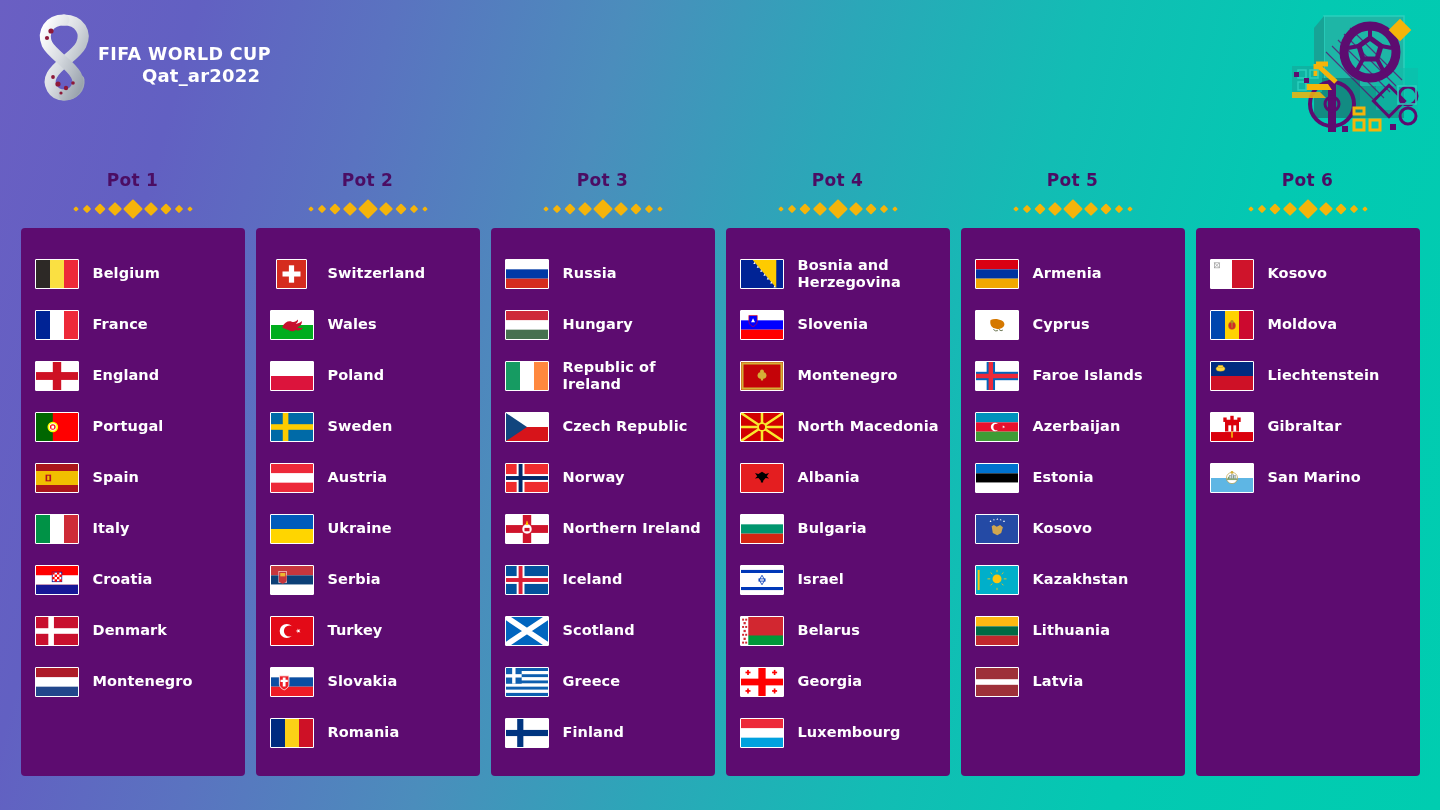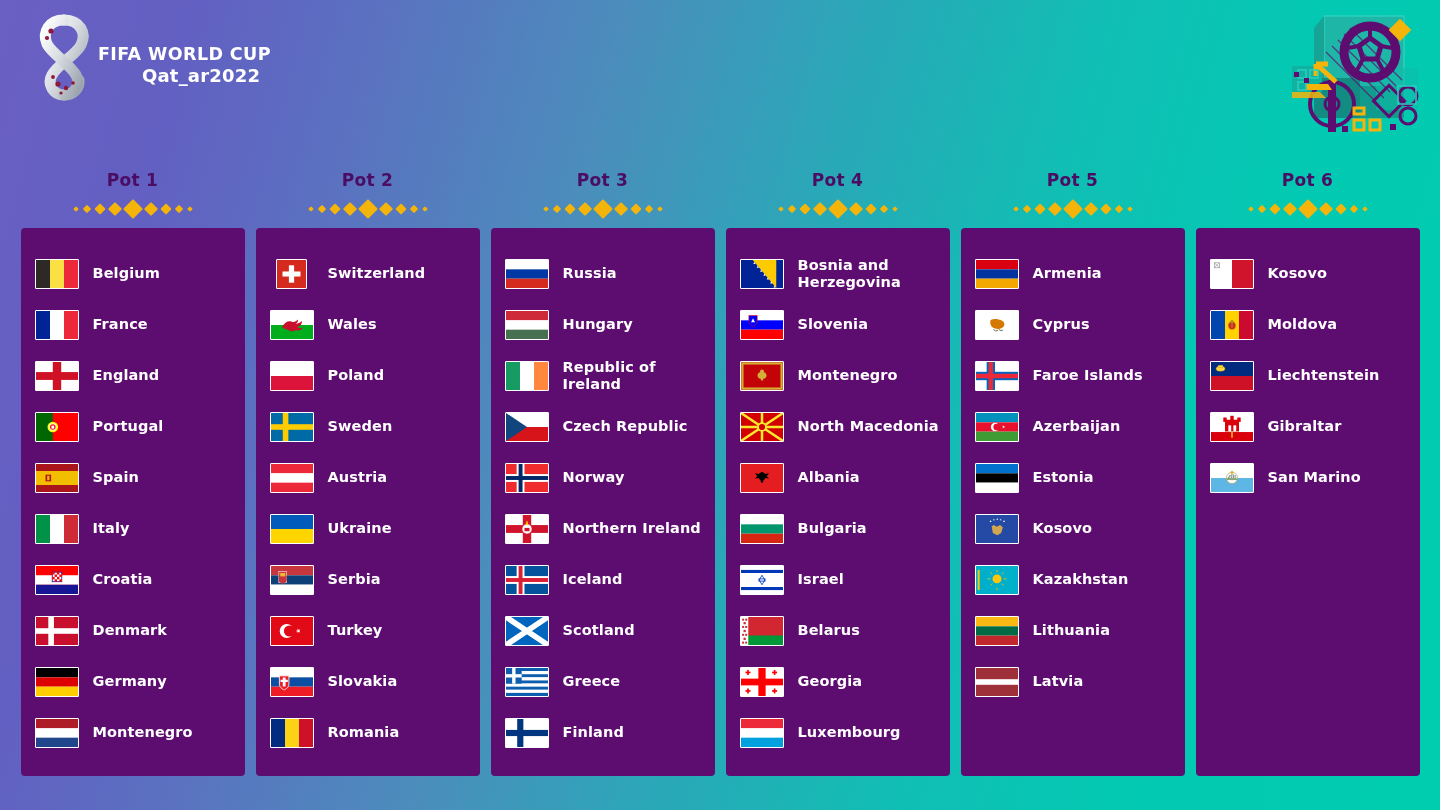--- a/index.html
+++ b/index.html
@@ -281,30 +281,20 @@
               <rect width="150" height="100" fill="#c8102e"></rect>
               <rect x="44" y="0" width="20" height="100" fill="#fff"></rect>
               <rect x="0" y="40" width="150" height="20" fill="#fff"></rect>
             </svg>
           </div>
           <div class="cname">Denmark</div>
         </div>
         <div class="row">
           <div class="flag">
             <svg viewBox="0 0 150 100" preserveAspectRatio="none">
-              <rect x="0" y="0" width="150" height="33.333333333333336" fill="#000000"></rect>
-              <rect x="0" y="33.333333333333336" width="150" height="33.333333333333336" fill="#dd0000"></rect>
-              <rect x="0" y="66.66666666666667" width="150" height="33.333333333333336" fill="#ffce00"></rect>
-            </svg>
-          </div>
-          <div class="cname">Germany</div>
-        </div>
-        <div class="row">
-          <div class="flag">
-            <svg viewBox="0 0 150 100" preserveAspectRatio="none">
               <rect x="0" y="0" width="150" height="33.333333333333336" fill="#ae1c28"></rect>
               <rect x="0" y="33.333333333333336" width="150" height="33.333333333333336" fill="#ffffff"></rect>
               <rect x="0" y="66.66666666666667" width="150" height="33.333333333333336" fill="#21468b"></rect>
             </svg>
           </div>
           <div class="cname">Montenegro</div>
         </div>
       </div>
     </div>
     <div class="pot-col">

